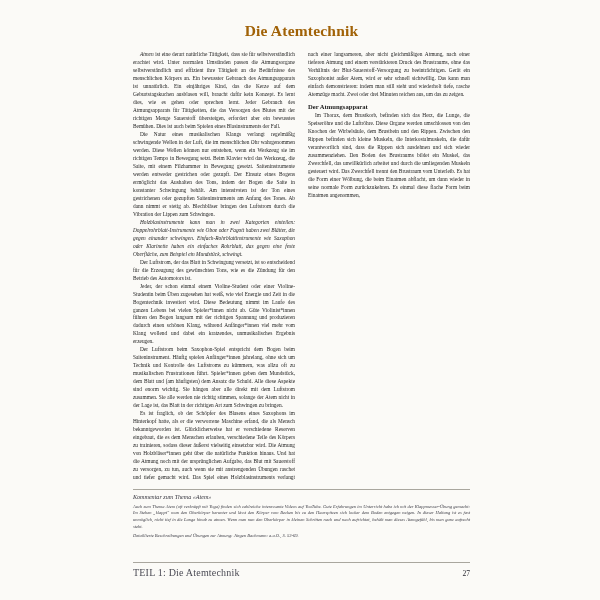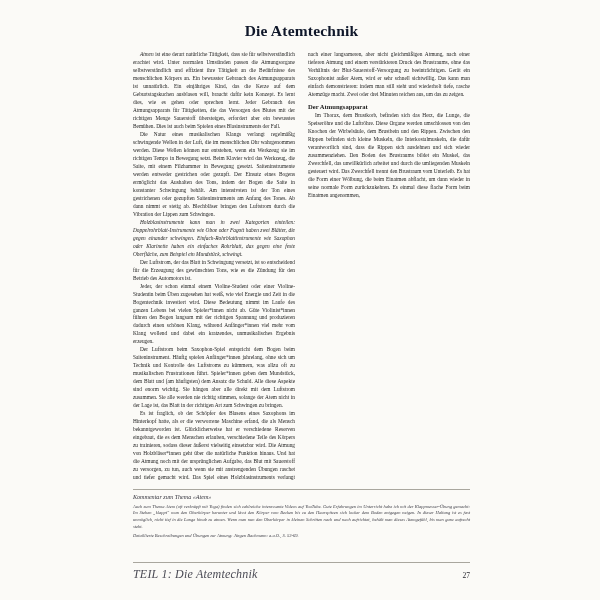--- a/index.html
+++ b/index.html
@@ -27,21 +27,21 @@
     left: 133px;
     top: 22px;
     width: 337px;
   }
   .page-title {
     text-align: center;
     font-size: 15.5px;
     font-weight: 700;
     letter-spacing: 0.2px;
     margin: 0 0 11px 0;
-    color: #0f172a;
+    color: #a16207;
     font-family: "Liberation Serif", "DejaVu Serif", serif;
   }
   .columns {
     column-count: 2;
     column-gap: 13px;
     column-fill: auto;
     height: 437px;
     font-size: 5.35px;
     line-height: 1.495;
     text-align: justify;
@@ -111,22 +111,21 @@
     position: absolute;
     left: 133px;
     top: 567px;
     width: 337px;
     display: flex;
     align-items: baseline;
     justify-content: space-between;
     color: #4b4b55;
   }
   .footer-left {
-    font-size: 12px;
-    font-style: italic;
+    font-size: 10px;
     letter-spacing: 0.2px;
   }
   .footer-right {
     font-size: 7.6px;
     font-weight: 400;
     color: #2a2a32;
   }
 </style>
 </head>
 <body>

